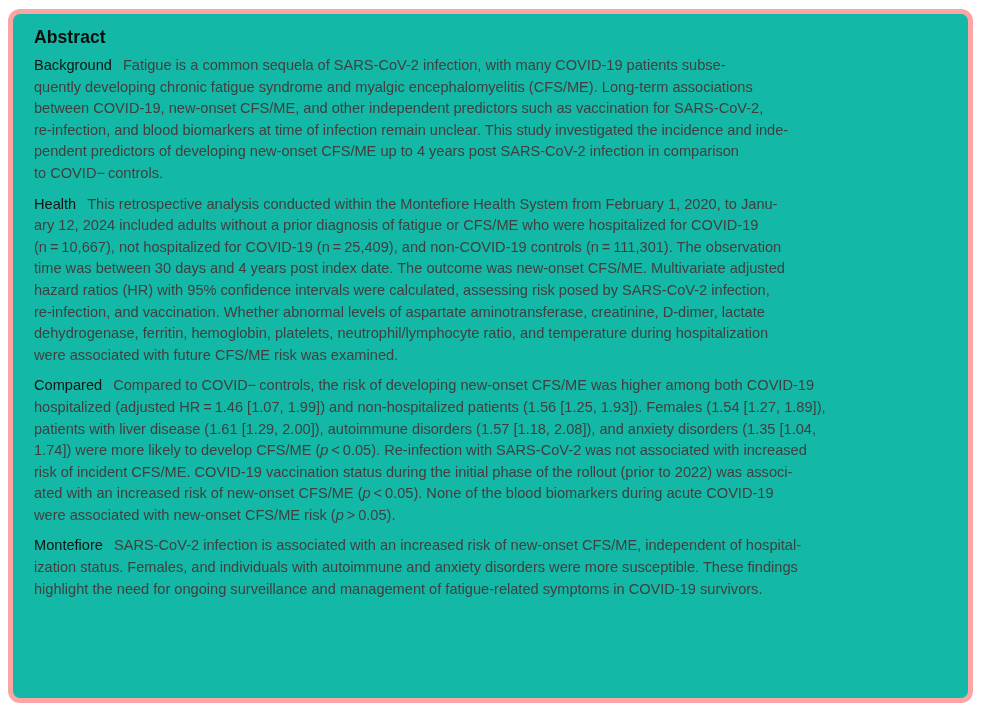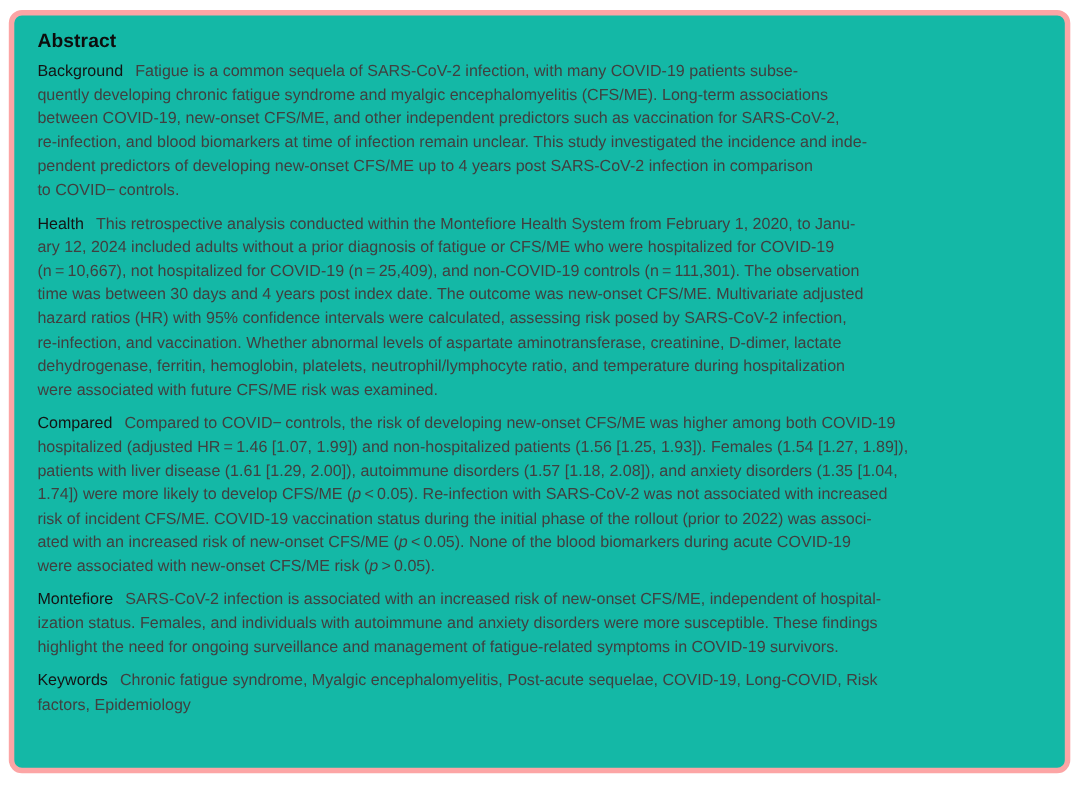--- a/index.html
+++ b/index.html
@@ -78,15 +78,13 @@
 patients with liver disease (1.61 [1.29, 2.00]), autoimmune disorders (1.57 [1.18, 2.08]), and anxiety disorders (1.35 [1.04,
 1.74]) were more likely to develop CFS/ME (</span><em>p</em><span> &lt; 0.05). Re-infection with SARS-CoV-2 was not associated with increased
 risk of incident CFS/ME. COVID-19 vaccination status during the initial phase of the rollout (prior to 2022) was associ-
 ated with an increased risk of new-onset CFS/ME (</span><em>p</em><span> &lt; 0.05). None of the blood biomarkers during acute COVID-19
 were associated with new-onset CFS/ME risk (</span><em>p</em><span> &gt; 0.05).</span></span></p>
 
   <p class="para"><strong class="lead">Montefiore</strong><span class="rich"><span>SARS-CoV-2 infection is associated with an increased risk of new-onset CFS/ME, independent of hospital-
 ization status. Females, and individuals with autoimmune and anxiety disorders were more susceptible. These findings
 highlight the need for ongoing surveillance and management of fatigue-related symptoms in COVID-19 survivors.</span></span></p>
 
-  <p class="para"><strong class="lead">Keywords</strong><span class="rich"><span>Chronic fatigue syndrome, Myalgic encephalomyelitis, Post-acute sequelae, COVID-19, Long-COVID, Risk
-factors, Epidemiology</span></span></p>
 </div>
 
 </body></html>

